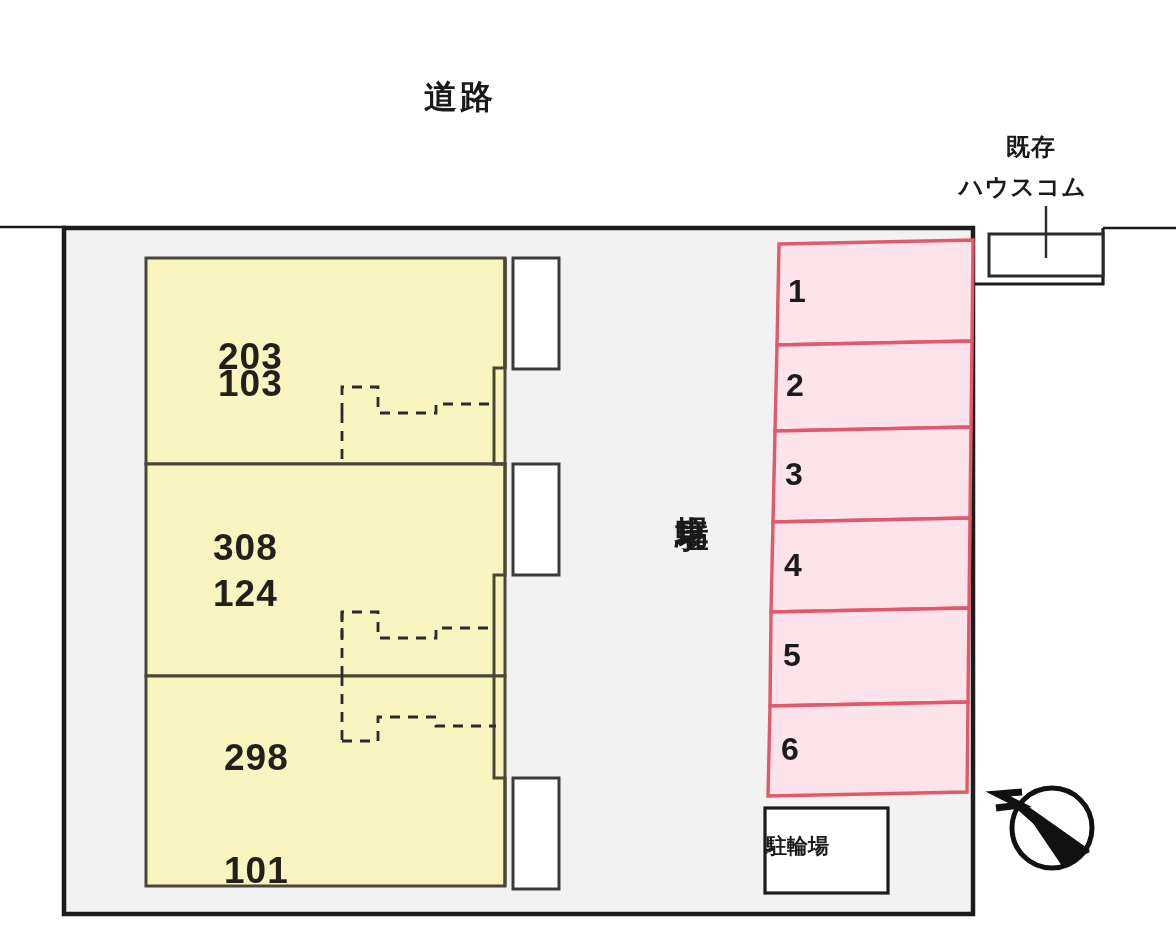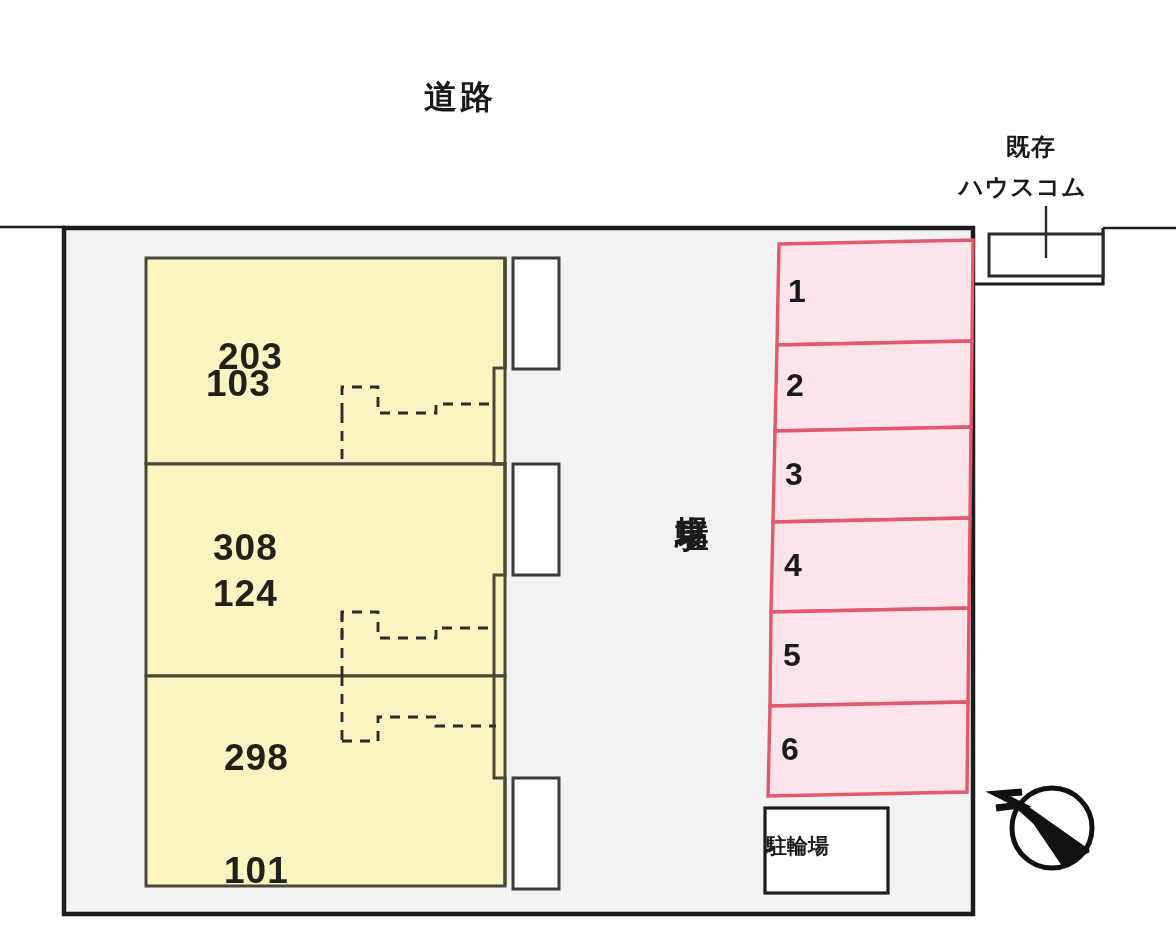--- a/index.html
+++ b/index.html
@@ -147,21 +147,21 @@
     </g>
 
   </svg>
 
   <div class="lbl jp road-label" style="left:424px; top:80px;">道路</div>
 
   <div class="lbl jp gomi-label" style="left:1006px; top:135px;">既存</div>
   <div class="lbl jp gomi-label" style="left:959px; top:175px;">ハウスコム</div>
 
   <div class="lbl num-unit" style="left:218px; top:319px;margin-top:19px;">203</div>
-  <div class="lbl num-unit" style="left:206px; top:365px;">103</div>
+  <div class="lbl num-unit" style="left:218px; top:365px;">103</div>
 
   <div class="lbl num-unit" style="left:213px; top:529px;">308</div>
   <div class="lbl num-unit" style="left:213px; top:575px;">124</div>
 
   <div class="lbl num-unit" style="left:224px; top:739px;">298</div>
   <div class="lbl num-unit" style="left:224px; top:818px;margin-top:34px;">101</div>
 
   <div class="lbl jp parking-label" style="left:672px; top:460px; width:38px;"><span style="writing-mode:vertical-rl; text-orientation:upright; display:inline-block;">駐車場</span></div>
 
   <div class="lbl num-stall" style="left:788px; top:275px;">1</div>

